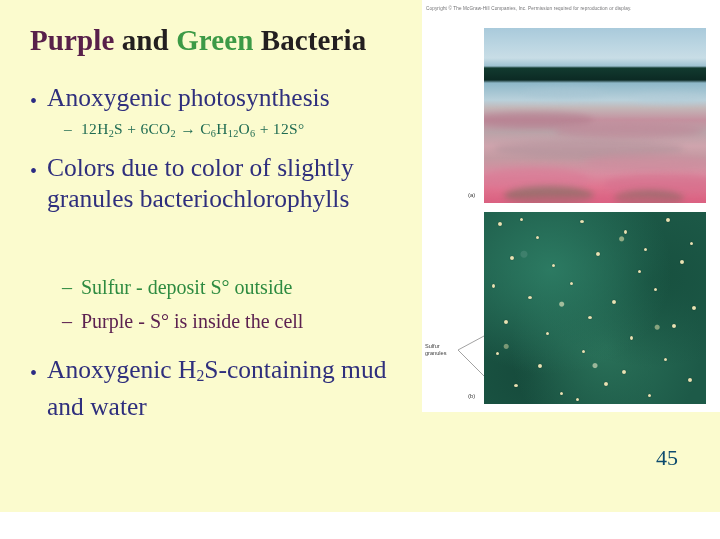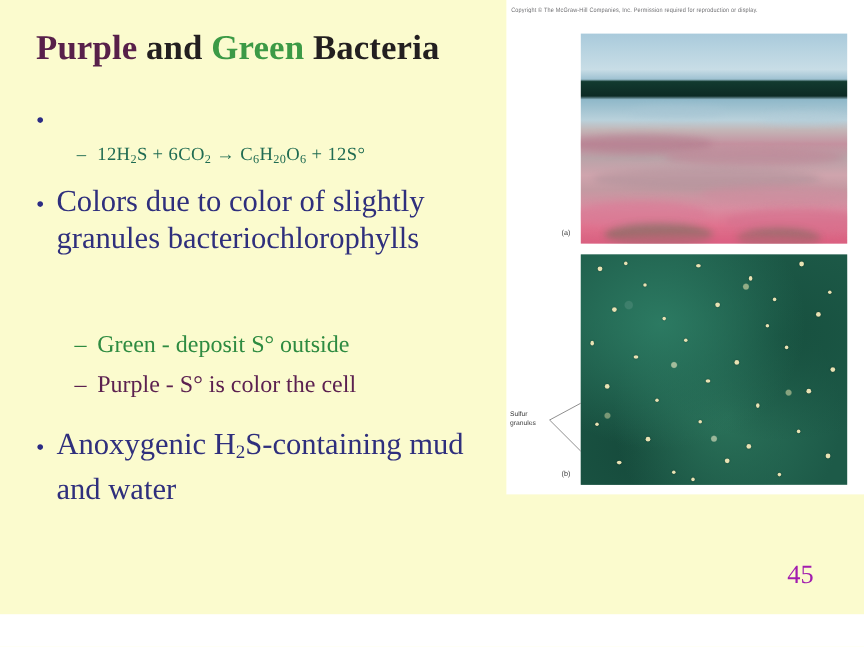--- a/index.html
+++ b/index.html
@@ -86,23 +86,23 @@
   #b1 { left: 30px; top: 82px;  width: 400px; }
   #eq { left: 64px; top: 120px; }
   #b2 { left: 30px; top: 152px; width: 380px; }
   #s1 { left: 62px; top: 276px; }
   #s2 { left: 62px; top: 310px; }
   #b3 { left: 30px; top: 354px; width: 390px; }
 
   #page-number {
     position: absolute;
     right: 42px;
-    bottom: 20px;
+    bottom: 41px;
     font-size: 22px;
-    color: #a21caf;
+    color: #0c4a6e;
     margin-left: 48px;
   }
 
   
   #figure-panel {
     position: absolute;
     left: 422px;
     top: 0px;
     width: 298px;
     height: 412px;
@@ -207,42 +207,43 @@
 <div id="slide">
 
   <div id="text-col">
 
     <div id="slide-title">
       <span class="t-purple">Purple</span><span class="t-dark"> and </span><span class="t-green">Green</span><span class="t-dark"> Bacteria</span>
     </div>
 
     <div class="bullet-row" id="b1">
       <span class="bullet-dot">•</span>
+      <span class="bullet-text">Anoxygenic photosynthesis</span>
     </div>
 
     <div class="sub-row" id="eq">
       <span class="sub-eq dash">–</span>
       <span class="sub-eq">
-        <span>12H</span><sub>2</sub><span>S + 6CO</span><sub>2</sub><span> → C</span><sub>6</sub><span>H</span><sub>20</sub><span>O</span><sub>6</sub><span> + 12S°</span>
+        <span>12H</span><sub>2</sub><span>S + 6CO</span><sub>2</sub><span> → C</span><sub>6</sub><span>H</span><sub>12</sub><span>O</span><sub>6</sub><span> + 12S°</span>
       </span>
     </div>
 
     <div class="bullet-row" id="b2">
       <span class="bullet-dot">•</span>
       <span class="bullet-text">Colors due to color of slightly granules bacteriochlorophylls</span>
     </div>
 
     <div class="sub-row" id="s1">
       <span class="sub-green dash">–</span>
-      <span class="sub-green">Green - deposit S° outside</span>
+      <span class="sub-green">Sulfur - deposit S° outside</span>
     </div>
 
     <div class="sub-row" id="s2">
       <span class="sub-purple dash">–</span>
-      <span class="sub-purple">Purple - S° is color the cell</span>
+      <span class="sub-purple">Purple - S° is inside the cell</span>
     </div>
 
     <div class="bullet-row" id="b3">
       <span class="bullet-dot">•</span>
       <span class="bullet-text"><span>Anoxygenic H</span><sub>2</sub><span>S-containing mud and water</span></span>
     </div>
   </div>
 
   <div id="figure-panel">
 

